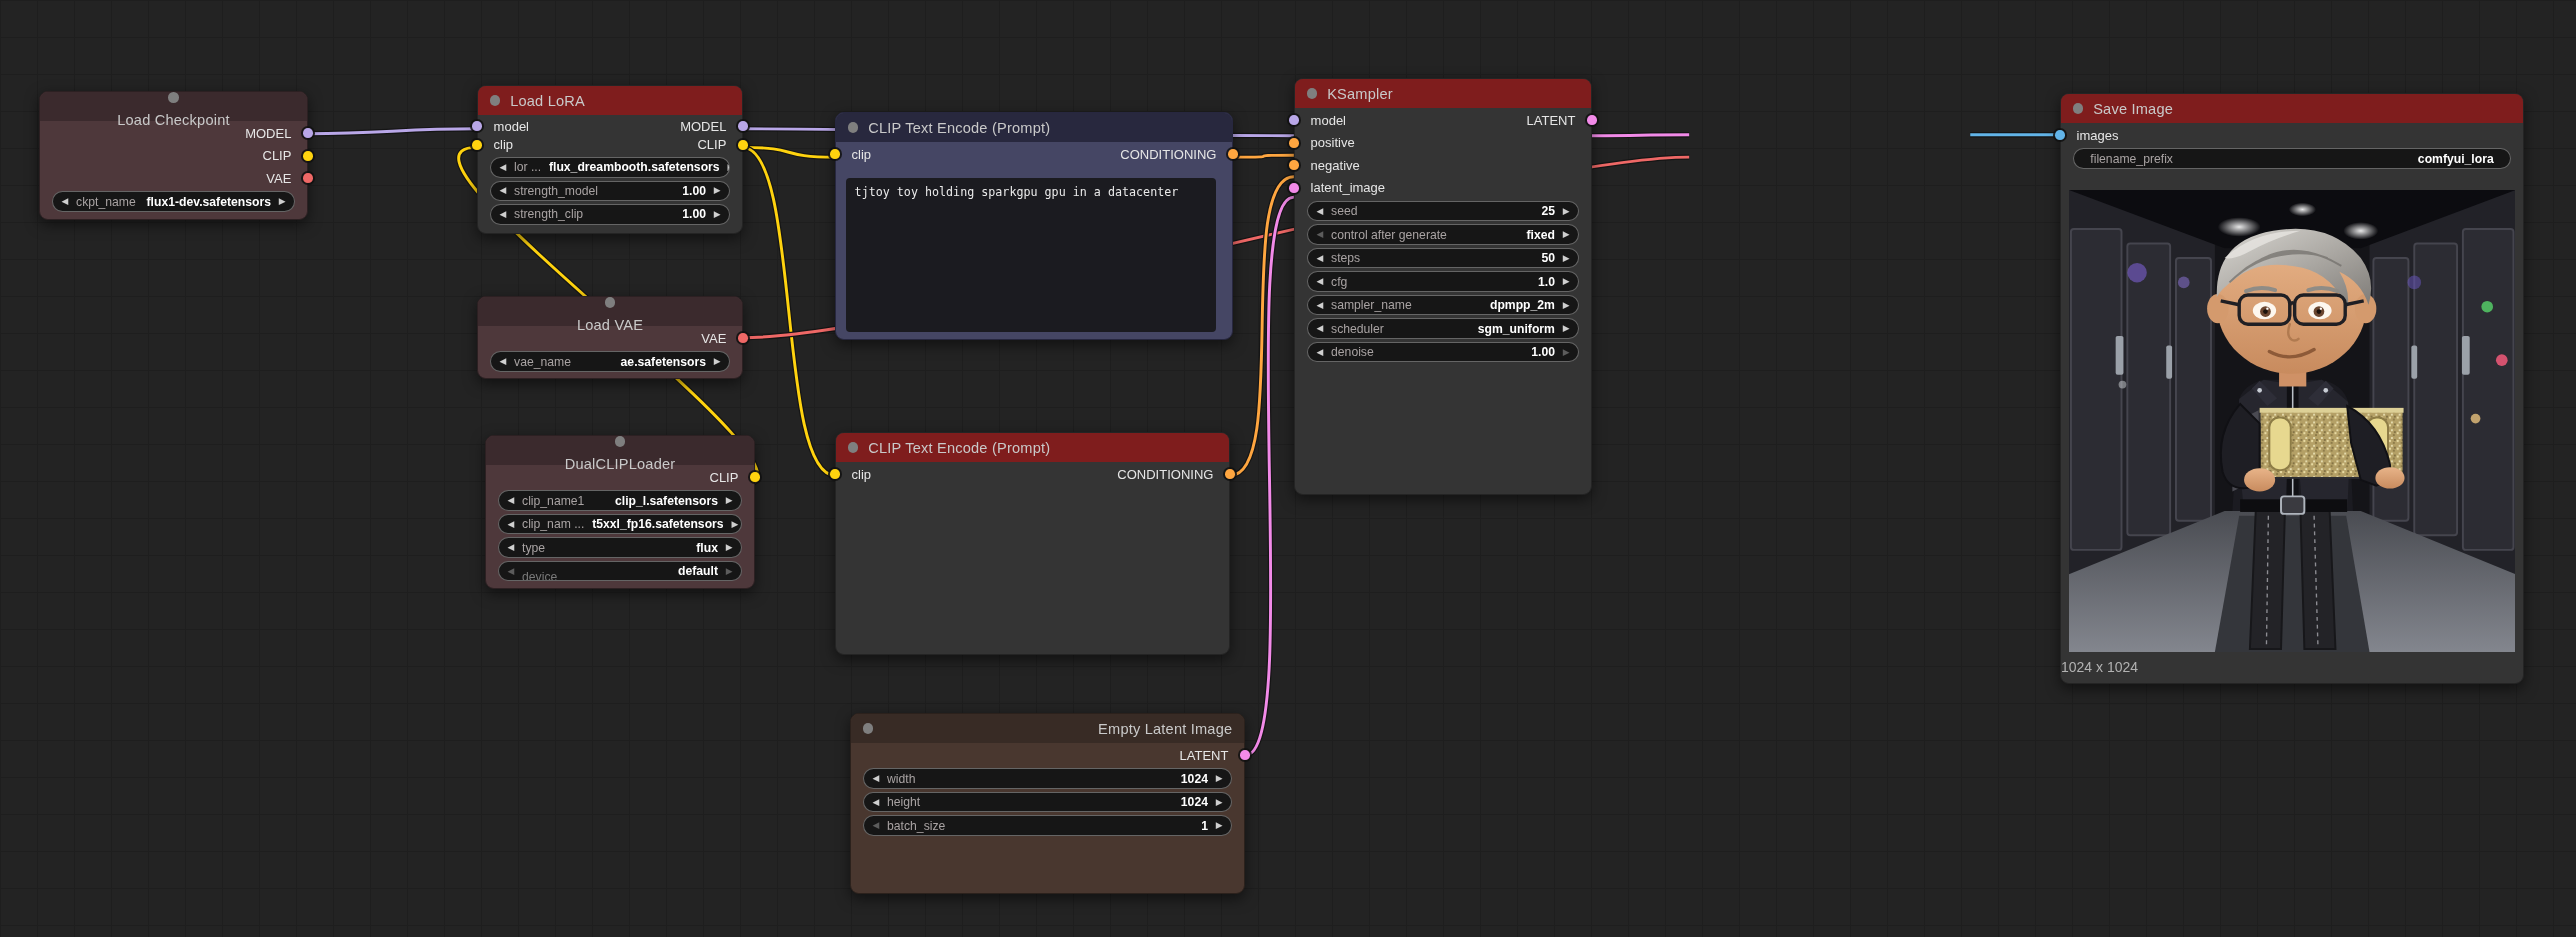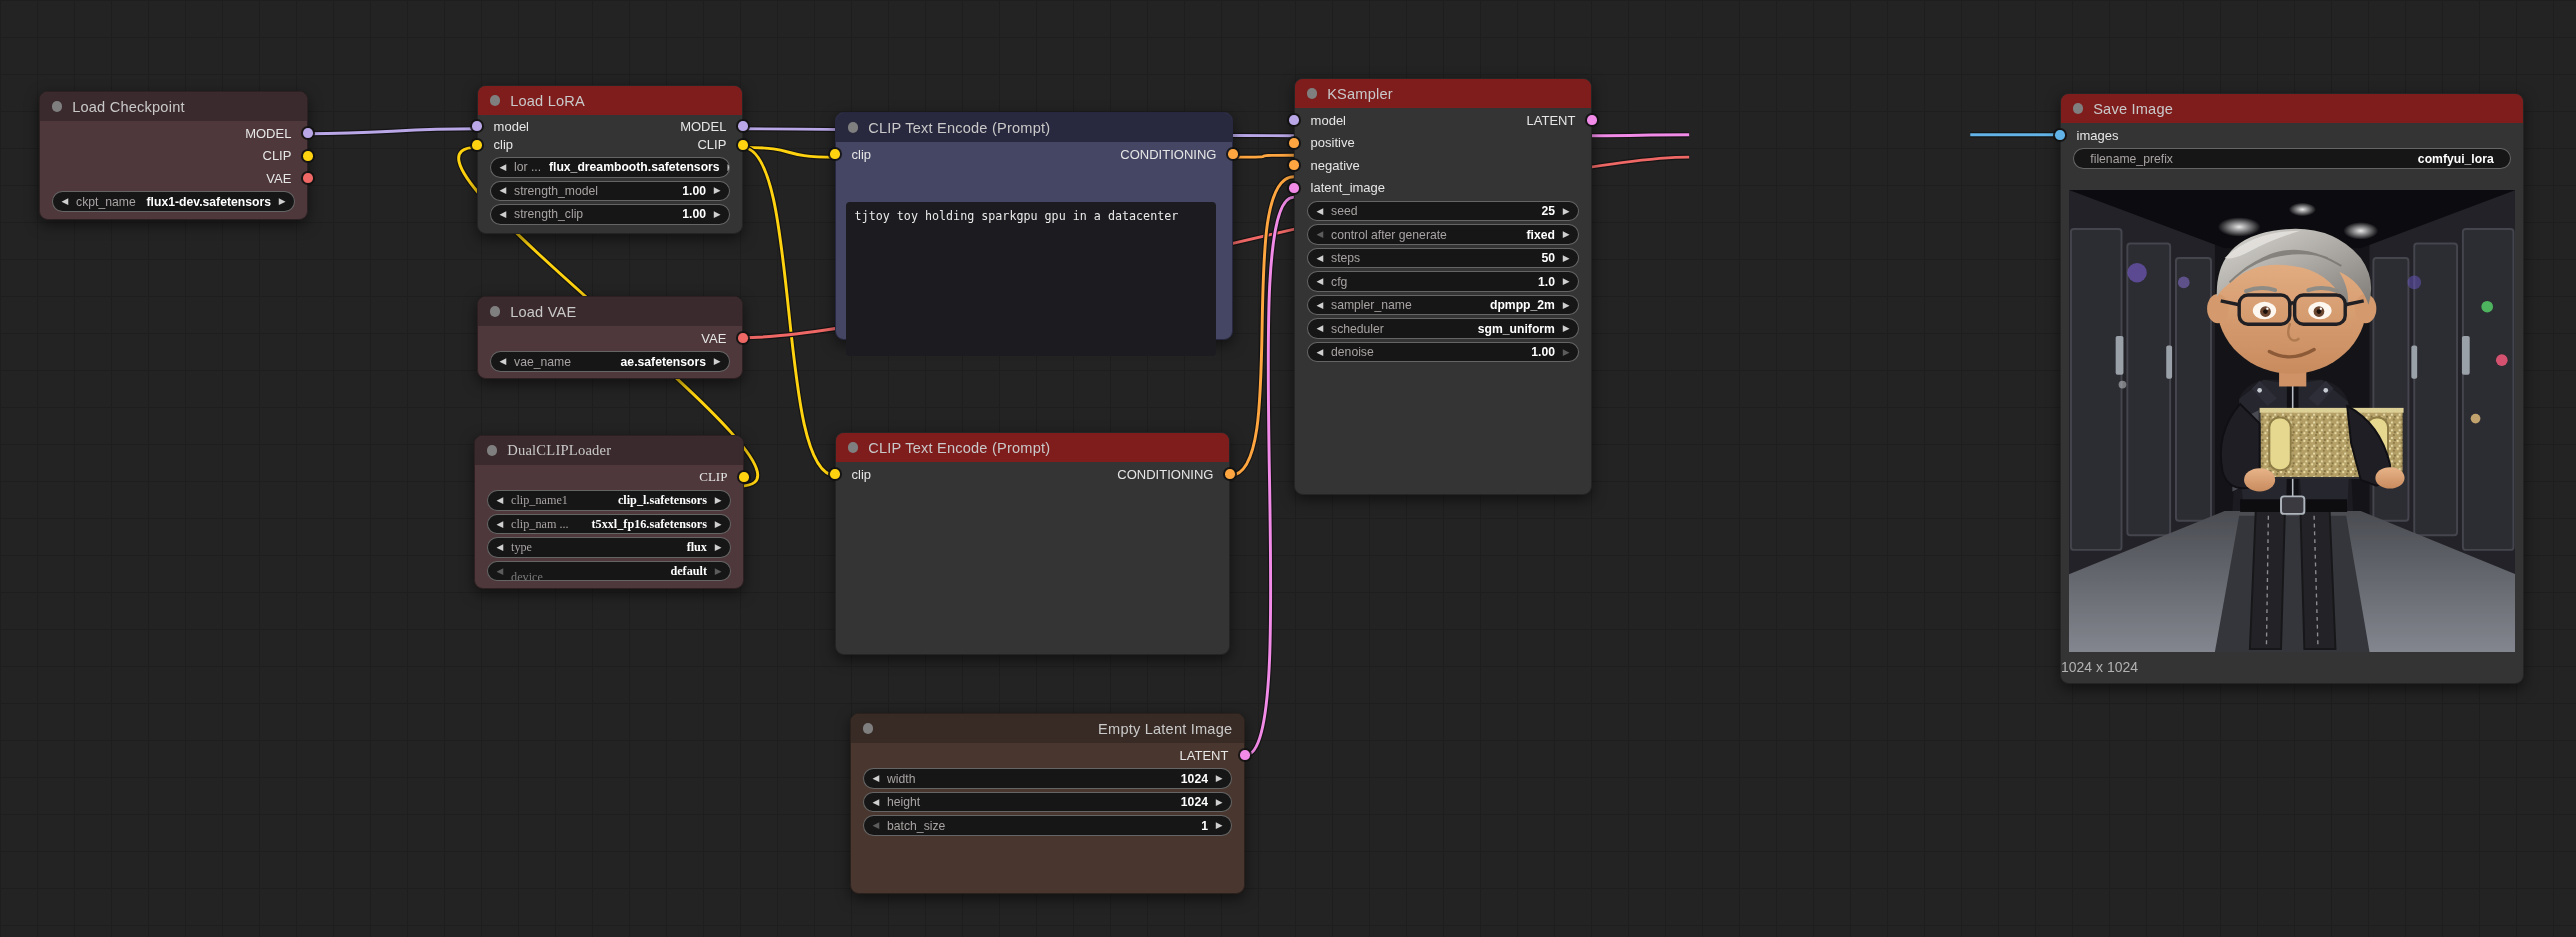--- a/index.html
+++ b/index.html
@@ -12,39 +12,39 @@
     font-family:"Liberation Sans",sans-serif;
   }
   #wires{position:absolute;left:0;top:0;z-index:1;pointer-events:none;}
   .node{position:absolute;z-index:2;border-radius:8.8px;box-shadow:0 4.9px 13.7px rgba(0,0,0,.5);border:1px solid #1c1c1c;box-sizing:border-box;}
   .node.gray  {background:#343434;border-color:#242424;}
   .node.maroon{background:#4e383b;border-color:#2c2022;}
   .node.indigo{background:#454664;border-color:#27273f;}
   .node.brown {background:#49372f;border-color:#2b211c;}
   .hdr{height:29px;border-radius:7.8px 7.8px 0 0;display:flex;align-items:center;padding:0 11.7px;gap:9.8px;}
   .gray   .hdr{background:#7f1d1d;}
-  .maroon .hdr{background:#3b2a2d;}
+  .maroon .hdr{background:#3b2a2d;flex-direction:column;}
   .indigo .hdr{background:#28283e;}
   .brown  .hdr{background:#382b25;justify-content:space-between;}
   .hdot{width:10.7px;height:10.7px;border-radius:50%;background:#7f7f7f;flex:0 0 auto;}
   .title{color:#c9c9c9;font-size:14.6px;letter-spacing:0.2px;white-space:nowrap;}
   .prow{position:relative;height:20.5px;display:flex;align-items:center;justify-content:space-between;padding:0 15.6px;margin-top:2px;}
   .plabel{color:#e6e6e6;font-size:13px;}
   .pl{margin-right:auto;} .pr{margin-left:auto;}
   .pdot{position:absolute;width:9.8px;height:9.8px;border-radius:50%;top:50%;transform:translateY(-50%);box-shadow:0 0 0 2px rgba(16,16,16,.85);}
   .pdot.in{left:-5.9px;} .pdot.out{right:-5.9px;}
   .widget{height:18.6px;margin:2.9px 11.7px;background:#161616;border:1px solid rgba(255,255,255,.34);border-radius:10.7px;
           display:flex;align-items:center;padding:0 8.8px;font-size:12.2px;overflow:hidden;}
   .arr{font-size:8.8px;color:#cfcfcf;flex:0 0 auto;line-height:1;}
   .arr.adim{color:#5c5c5c;}
   .wlabel{color:#a9a3a3;margin:0 7.8px;white-space:nowrap;}
   .wvalue{color:#ffffff;font-weight:bold;margin:0 7.8px 0 auto;white-space:nowrap;}
   .widget.wdim .wlabel{color:#7a7a7a;margin-top:12px;}
   .ta{position:absolute;left:9.8px;right:16px;background:#19191d;border-radius:3.9px;color:#eaeaea;
-      font-family:"DejaVu Sans Mono",monospace;font-size:11.7px;line-height:1.5;padding:5.9px 8.8px;box-sizing:border-box;white-space:pre-wrap;margin-top:24px;}
+      font-family:"DejaVu Sans Mono",monospace;font-size:11.7px;line-height:1.5;padding:5.9px 8.8px;box-sizing:border-box;white-space:pre-wrap;}
   .indigo .ta{background:#1b1b20;}
   .imgbox{position:absolute;left:7.8px;right:7.8px;top:96px;bottom:31px;background:#101012;overflow:hidden;}
   .caption{position:absolute;left:0;right:0;bottom:7.8px;color:#b2b2b2;font-size:14px;}
 </style>
 </head>
 <body>
 
 <div class="canvas">
   <svg id="wires" width="2576" height="937" viewBox="0 0 2638 960">
       <path d="M 315 137 C 392.85 137, 410.15 132, 488 132" fill="none" stroke="#151515" stroke-width="5.5"></path>
@@ -143,21 +143,21 @@
       <span class="pdot out" style="background: rgb(239, 104, 102);"></span>
     </div>
     <div class="widget">
       <span class="arr">◀</span>
       <span class="wlabel">vae_name</span>
       <span class="wvalue">ae.safetensors</span>
       <span class="arr">▶</span>
     </div>
   </div>
 
-  <div class="node maroon" style="left:474px;top:435px;width:270px;height:154px;font-family:Liberation Serif, serif;">
+  <div class="node maroon" style="left:485px;top:435px;width:270px;height:154px;">
     <div class="hdr">
       <span class="hdot" style="background: rgb(127, 127, 127);"></span>
       <span class="title">DualCLIPLoader</span>
     </div>
     <div class="prow">
       <span class="plabel pr">CLIP</span>
       <span class="pdot out" style="background: rgb(255, 211, 15);"></span>
     </div>
     <div class="widget">
       <span class="arr">◀</span>

